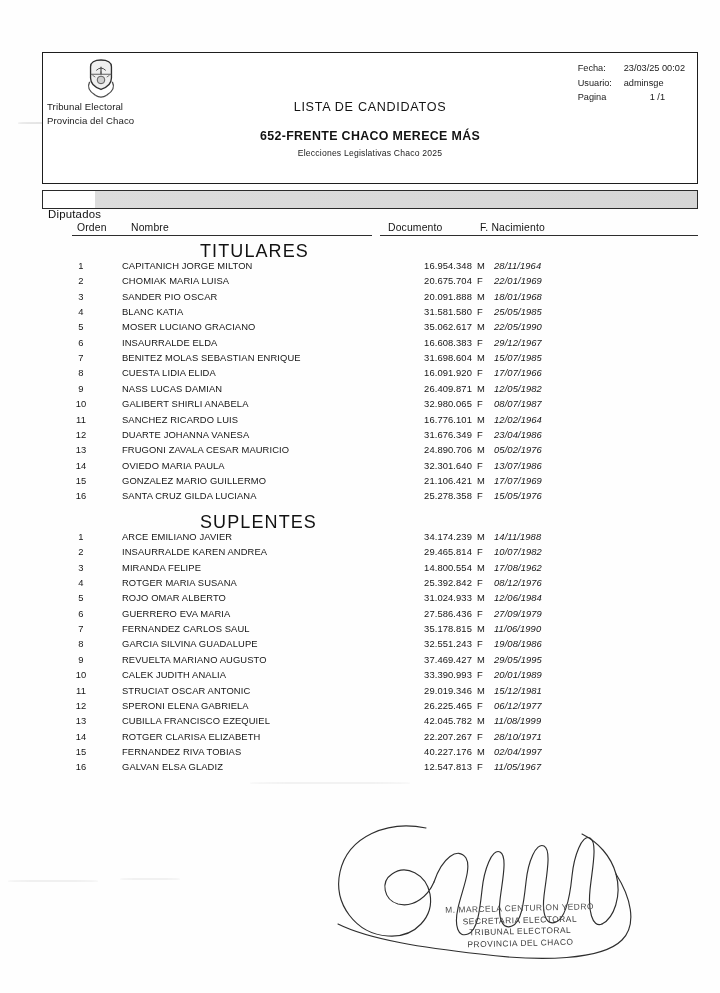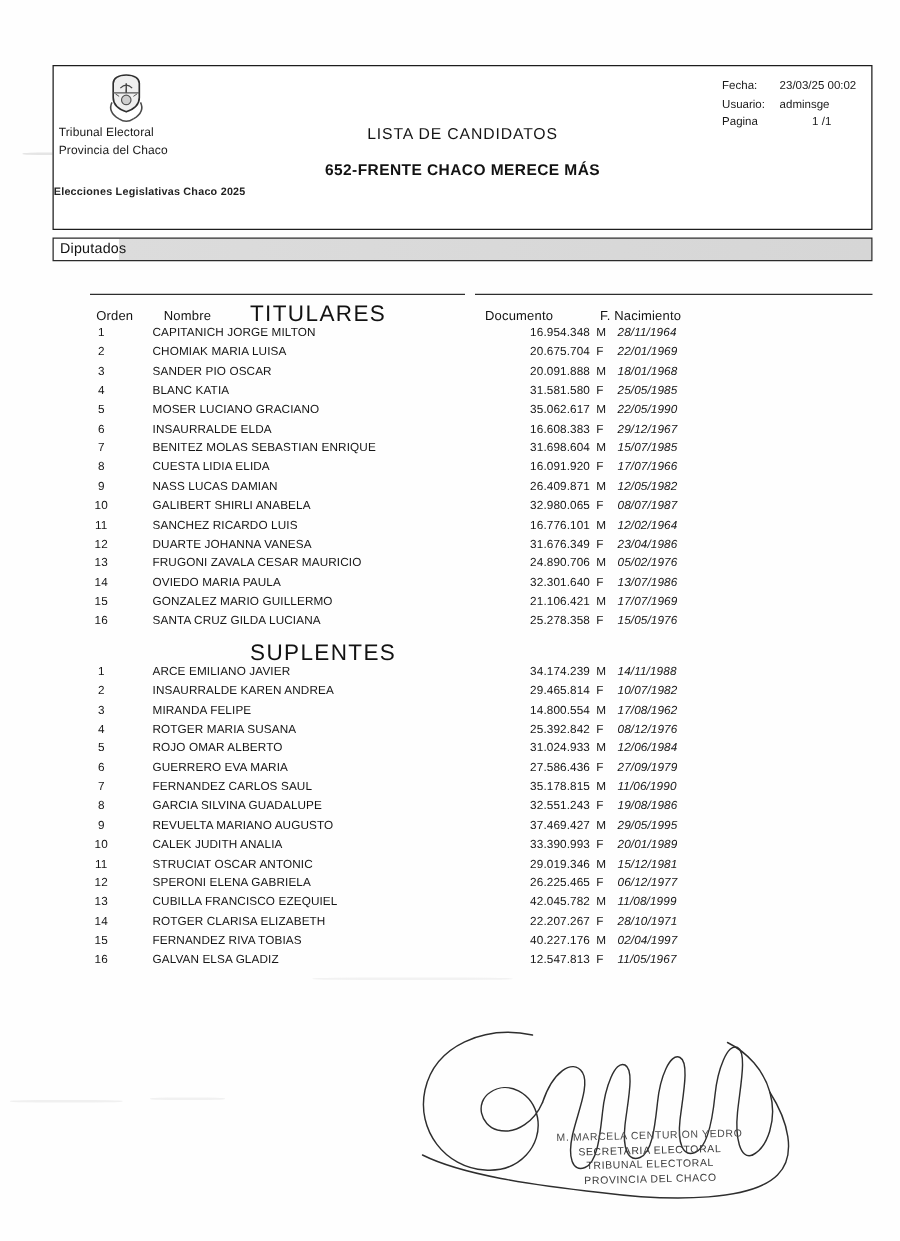--- a/index.html
+++ b/index.html
@@ -79,24 +79,24 @@
     font-size: 12.4px;
     font-weight: bold;
     letter-spacing: .35px;
     color: #121212;
   }
   .election-name {
     position: absolute;
     left: 0;
     right: 0;
     top: 95px;
+    text-align: center;
     font-size: 8.6px;
     letter-spacing: .2px;
     color: #222;
-    font-weight: bold;
   }
 
   .meta {
     position: absolute;
     right: 12px;
     top: 8px;
     font-size: 9.2px;
     line-height: 14.5px;
     color: #1a1a1a;
   }
@@ -112,34 +112,33 @@
     top: 190px;
     width: 656px;
     height: 19px;
     border: 1.2px solid #2a2a2a;
     box-sizing: border-box;
     background: linear-gradient(90deg,#ffffff 0 52px,#dcdcdc 52px,#d6d6d6 100%);
   }
   .band-label {
     position: absolute;
     left: 5px;
-    top: 2px;
+    top: 17px;
     font-size: 11.4px;
     color: #111;
     letter-spacing: .2px;
   }
 
   
   .colhead {
     position: absolute;
     top: 222px;
     font-size: 10.4px;
     color: #141414;
     letter-spacing: .15px;
-    margin-top: 26px;
   }
   .ch-orden { left: 77px; }
   .ch-nombre { left: 131px; text-align: right; }
   .ch-doc { left: 388px; }
   .ch-fnac { left: 480px; }
 
   .rule {
     position: absolute;
     background: #2d2d2d;
     height: 1px;

